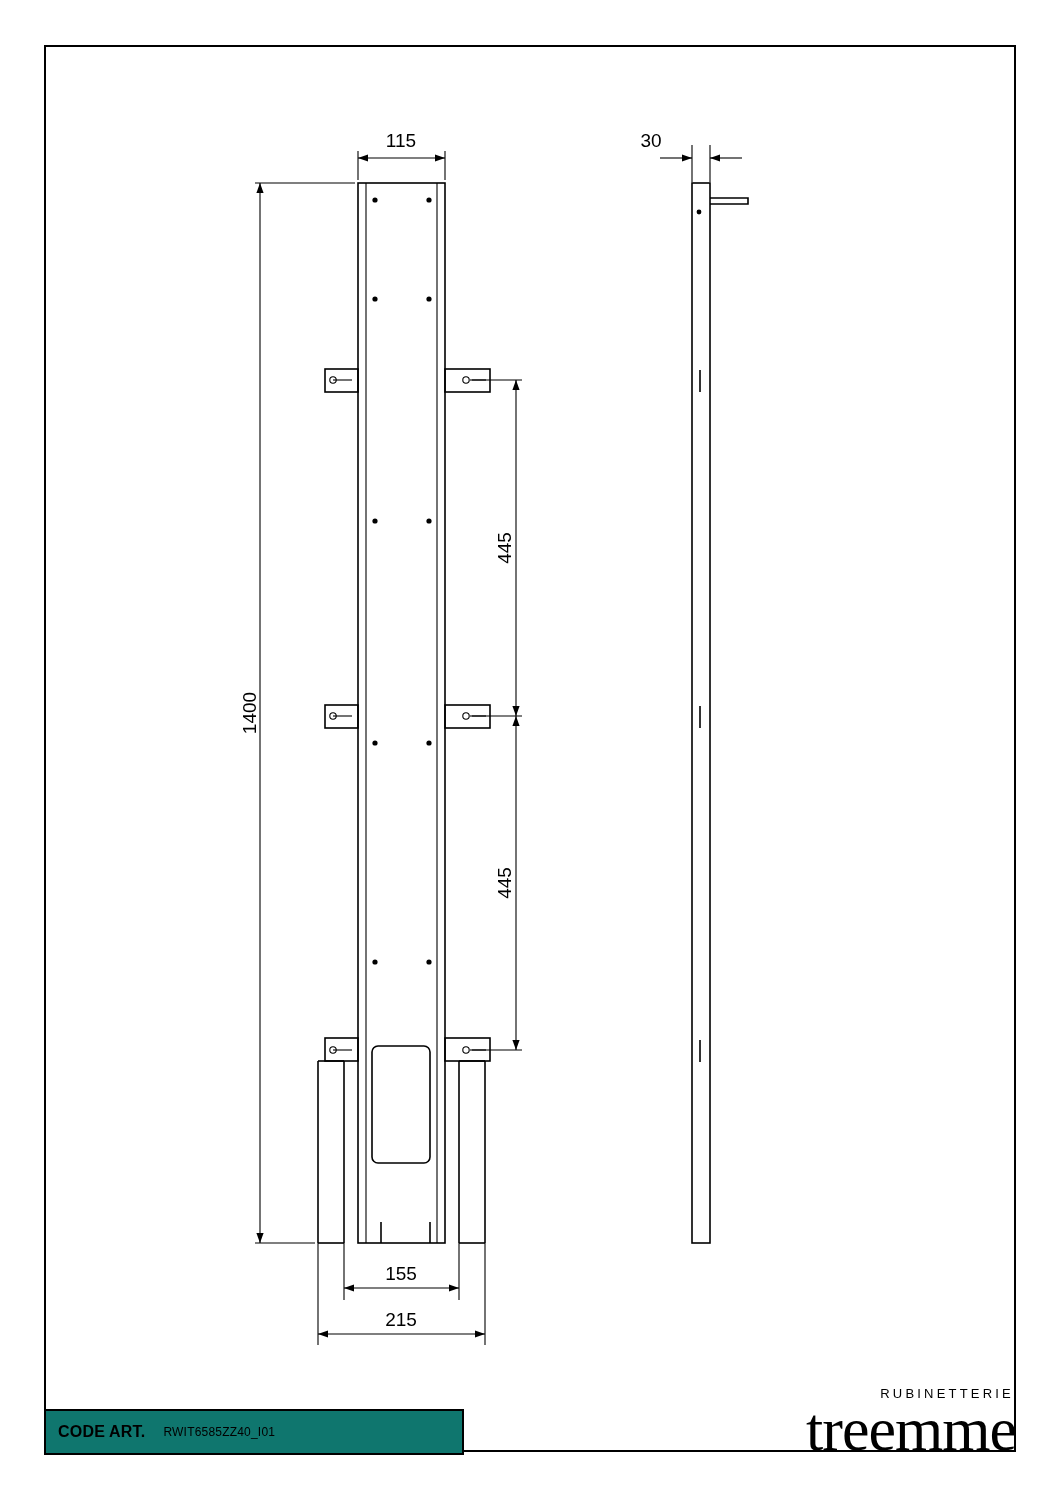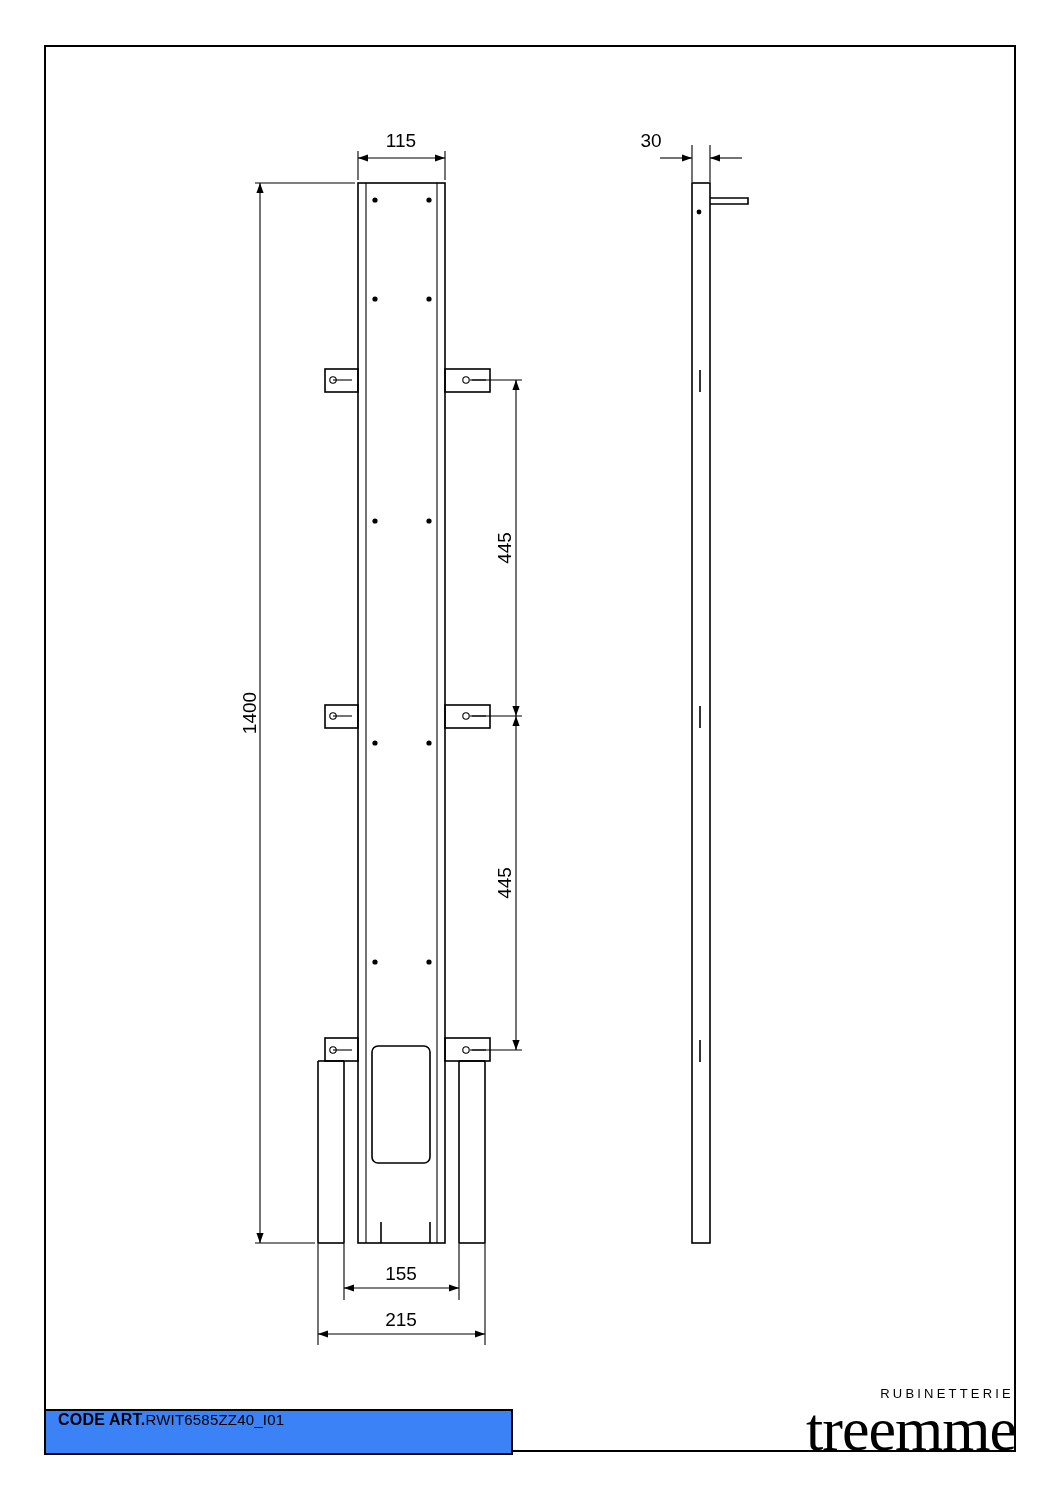--- a/index.html
+++ b/index.html
@@ -26,36 +26,37 @@
     width: 972px;
     height: 1407px;
     border: 2px solid #000;
     box-sizing: border-box;
   }
   
   #title-block {
     position: absolute;
     left: 44px;
     bottom: 45px;
-    width: 469px;
+    width: 420px;
     height: 46px;
     border: 2px solid #000;
     box-sizing: border-box;
     display: flex;
-    align-items: flex-start;
+    align-items: center;
     padding-left: 12px;
-    background: #3b82f6;
+    background: #0f766e;
   }
   #code-label {
     font-size: 16px;
     font-weight: bold;
     letter-spacing: 0.2px;
   }
   #code-value {
-    font-size: 15px;
+    font-size: 12px;
+    margin-left: 18px;
     letter-spacing: 0.2px;
   }
   
   #brand {
     position: absolute;
     right: 44px;
     bottom: 40px;
     text-align: right;
     line-height: 1;
   }

